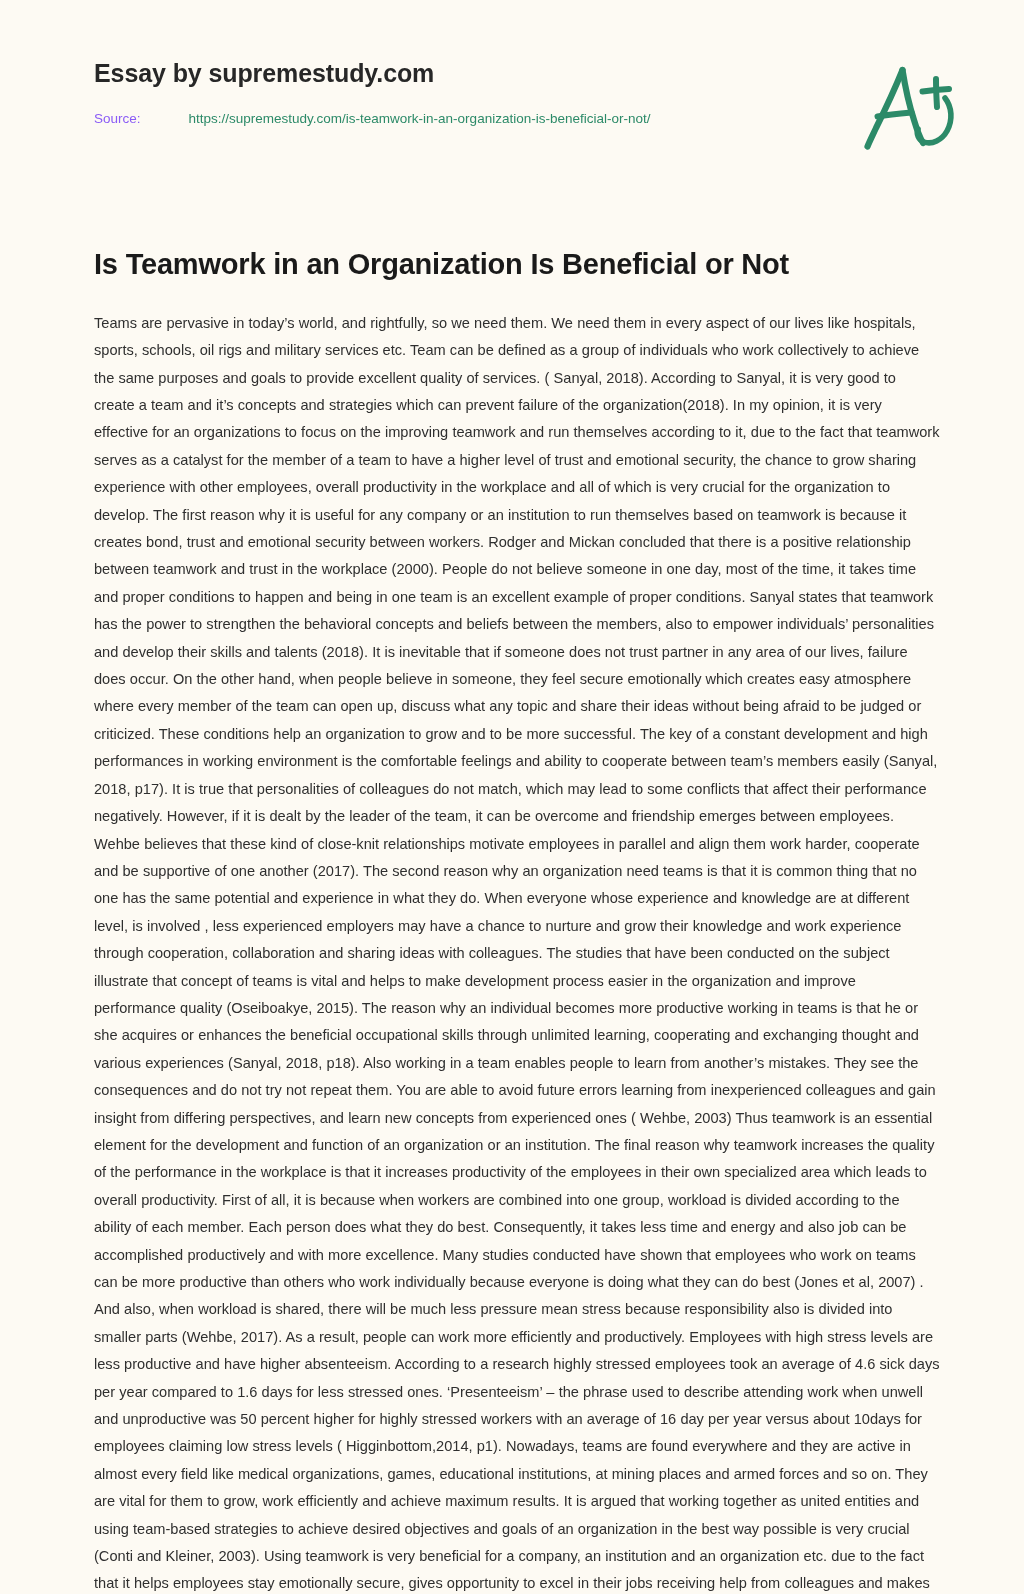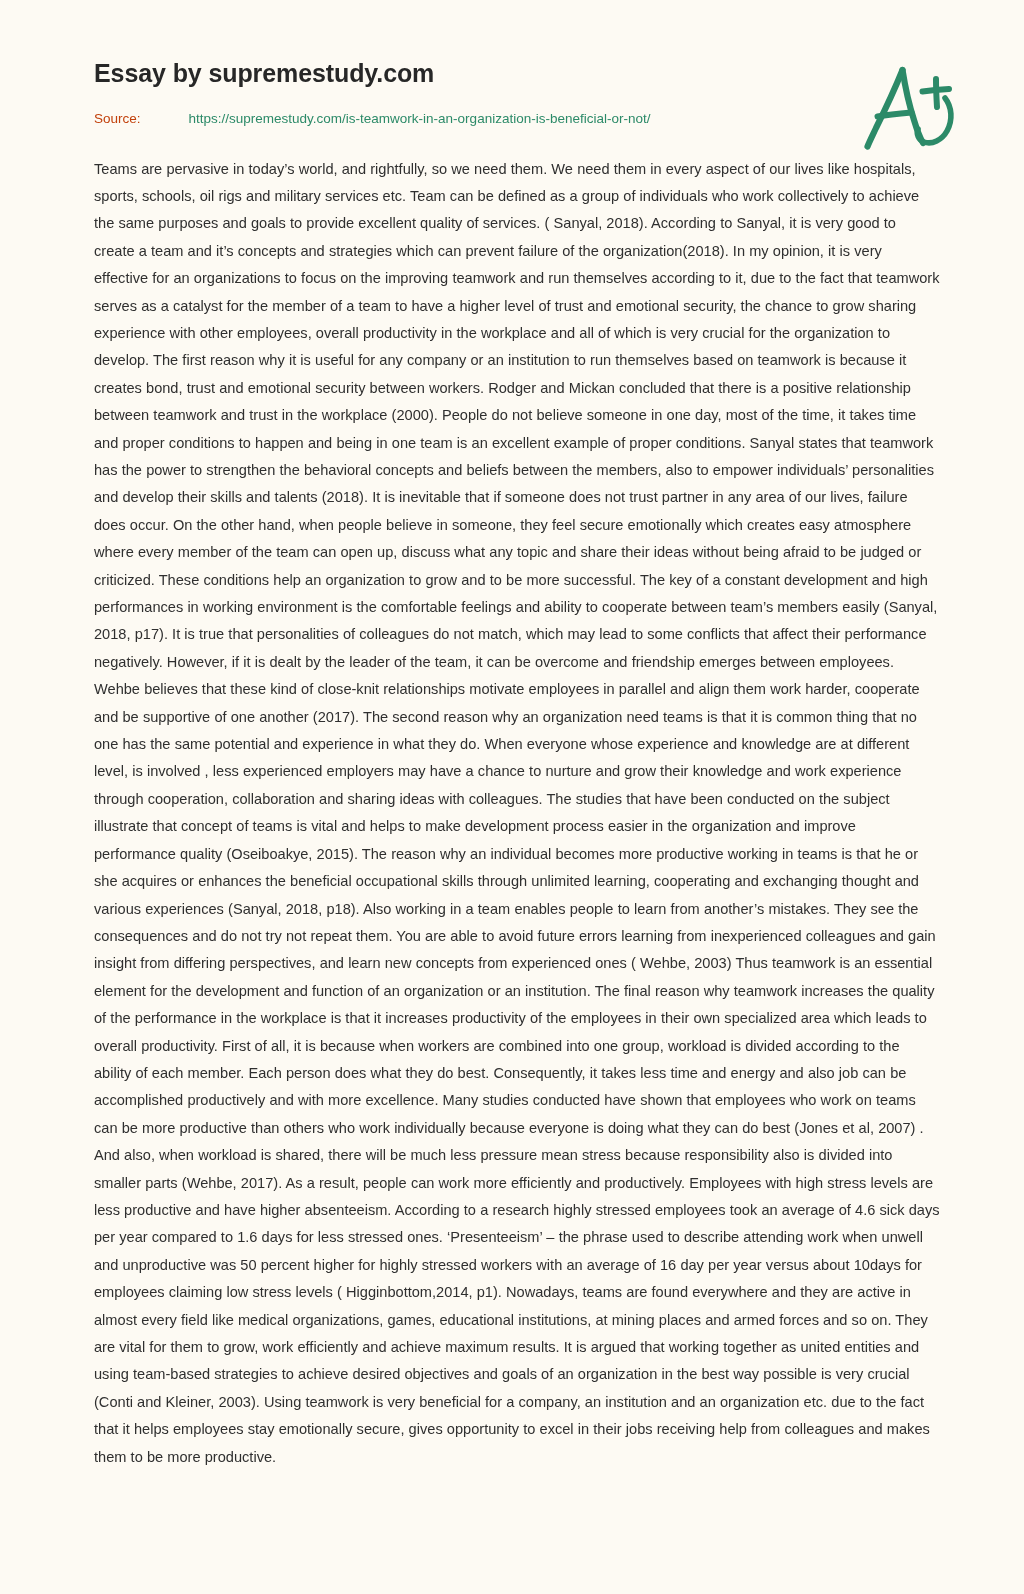--- a/index.html
+++ b/index.html
@@ -44,21 +44,21 @@
 
   .source-line {
     margin-top: 22px;
     font-size: 13.5px;
     line-height: 1.3;
     color: #8d8d86;
     white-space: nowrap;
   }
 
   .source-label {
-    color: #c2410c;
+    color: #8b5cf6;
   }
 
   .source-url {
     color: #2c8a68;
     text-decoration: none;
     margin-left: 3px;
     padding-left: 45px;
   }
 
   
@@ -128,18 +128,19 @@
         <path d="M84 21 C84 30, 84.5 41, 85 49" stroke-width="6"></path>
 
         <path d="M70.5 33.5 C78 32.5, 89 31.5, 97 31" stroke-width="6"></path>
 
         <path d="M93 40 C100 49, 101 62, 95 73 C90 82, 80 87, 72 84 C66.5 82, 64 76, 66 71" stroke-width="5.6"></path>
       </svg>
     </div>
 
   </div>
 
+  <h1 class="title">Is Teamwork in an Organization Is Beneficial or Not</h1>
 
   <div class="article-body">
     <p>Teams are pervasive in today’s world, and rightfully, so we need them. We need them in every aspect of our lives like hospitals, sports, schools, oil rigs and military services etc. Team can be defined as a group of individuals who work collectively to achieve the same purposes and goals to provide excellent quality of services. ( Sanyal, 2018). According to Sanyal, it is very good to create a team and it’s concepts and strategies which can prevent failure of the organization(2018). In my opinion, it is very effective for an organizations to focus on the improving teamwork and run themselves according to it, due to the fact that teamwork serves as a catalyst for the member of a team to have a higher level of trust and emotional security, the chance to grow sharing experience with other employees, overall productivity in the workplace and all of which is very crucial for the organization to develop. The first reason why it is useful for any company or an institution to run themselves based on teamwork is because it creates bond, trust and emotional security between workers. Rodger and Mickan concluded that there is a positive relationship between teamwork and trust in the workplace (2000). People do not believe someone in one day, most of the time, it takes time and proper conditions to happen and being in one team is an excellent example of proper conditions. Sanyal states that teamwork has the power to strengthen the behavioral concepts and beliefs between the members, also to empower individuals’ personalities and develop their skills and talents (2018). It is inevitable that if someone does not trust partner in any area of our lives, failure does occur. On the other hand, when people believe in someone, they feel secure emotionally which creates easy atmosphere where every member of the team can open up, discuss what any topic and share their ideas without being afraid to be judged or criticized. These conditions help an organization to grow and to be more successful. The key of a constant development and high performances in working environment is the comfortable feelings and ability to cooperate between team’s members easily (Sanyal, 2018, p17). It is true that personalities of colleagues do not match, which may lead to some conflicts that affect their performance negatively. However, if it is dealt by the leader of the team, it can be overcome and friendship emerges between employees. Wehbe believes that these kind of close-knit relationships motivate employees in parallel and align them work harder, cooperate and be supportive of one another (2017). The second reason why an organization need teams is that it is common thing that no one has the same potential and experience in what they do. When everyone whose experience and knowledge are at different level, is involved , less experienced employers may have a chance to nurture and grow their knowledge and work experience through cooperation, collaboration and sharing ideas with colleagues. The studies that have been conducted on the subject illustrate that concept of teams is vital and helps to make development process easier in the organization and improve performance quality (Oseiboakye, 2015). The reason why an individual becomes more productive working in teams is that he or she acquires or enhances the beneficial occupational skills through unlimited learning, cooperating and exchanging thought and various experiences (Sanyal, 2018, p18). Also working in a team enables people to learn from another’s mistakes. They see the consequences and do not try not repeat them. You are able to avoid future errors learning from inexperienced colleagues and gain insight from differing perspectives, and learn new concepts from experienced ones ( Wehbe, 2003) Thus teamwork is an essential element for the development and function of an organization or an institution. The final reason why teamwork increases the quality of the performance in the workplace is that it increases productivity of the employees in their own specialized area which leads to overall productivity. First of all, it is because when workers are combined into one group, workload is divided according to the ability of each member. Each person does what they do best. Consequently, it takes less time and energy and also job can be accomplished productively and with more excellence. Many studies conducted have shown that employees who work on teams can be more productive than others who work individually because everyone is doing what they can do best (Jones et al, 2007) . And also, when workload is shared, there will be much less pressure mean stress because responsibility also is divided into smaller parts (Wehbe, 2017). As a result, people can work more efficiently and productively. Employees with high stress levels are less productive and have higher absenteeism. According to a research highly stressed employees took an average of 4.6 sick days per year compared to 1.6 days for less stressed ones. ‘Presenteeism’ – the phrase used to describe attending work when unwell and unproductive was 50 percent higher for highly stressed workers with an average of 16 day per year versus about 10days for employees claiming low stress levels ( Higginbottom,2014, p1). Nowadays, teams are found everywhere and they are active in almost every field like medical organizations, games, educational institutions, at mining places and armed forces and so on. They are vital for them to grow, work efficiently and achieve maximum results. It is argued that working together as united entities and using team-based strategies to achieve desired objectives and goals of an organization in the best way possible is very crucial (Conti and Kleiner, 2003). Using teamwork is very beneficial for a company, an institution and an organization etc. due to the fact that it helps employees stay emotionally secure, gives opportunity to excel in their jobs receiving help from colleagues and makes them to be more productive.</p>
   </div>
 
 </div>
 
 </body></html>

